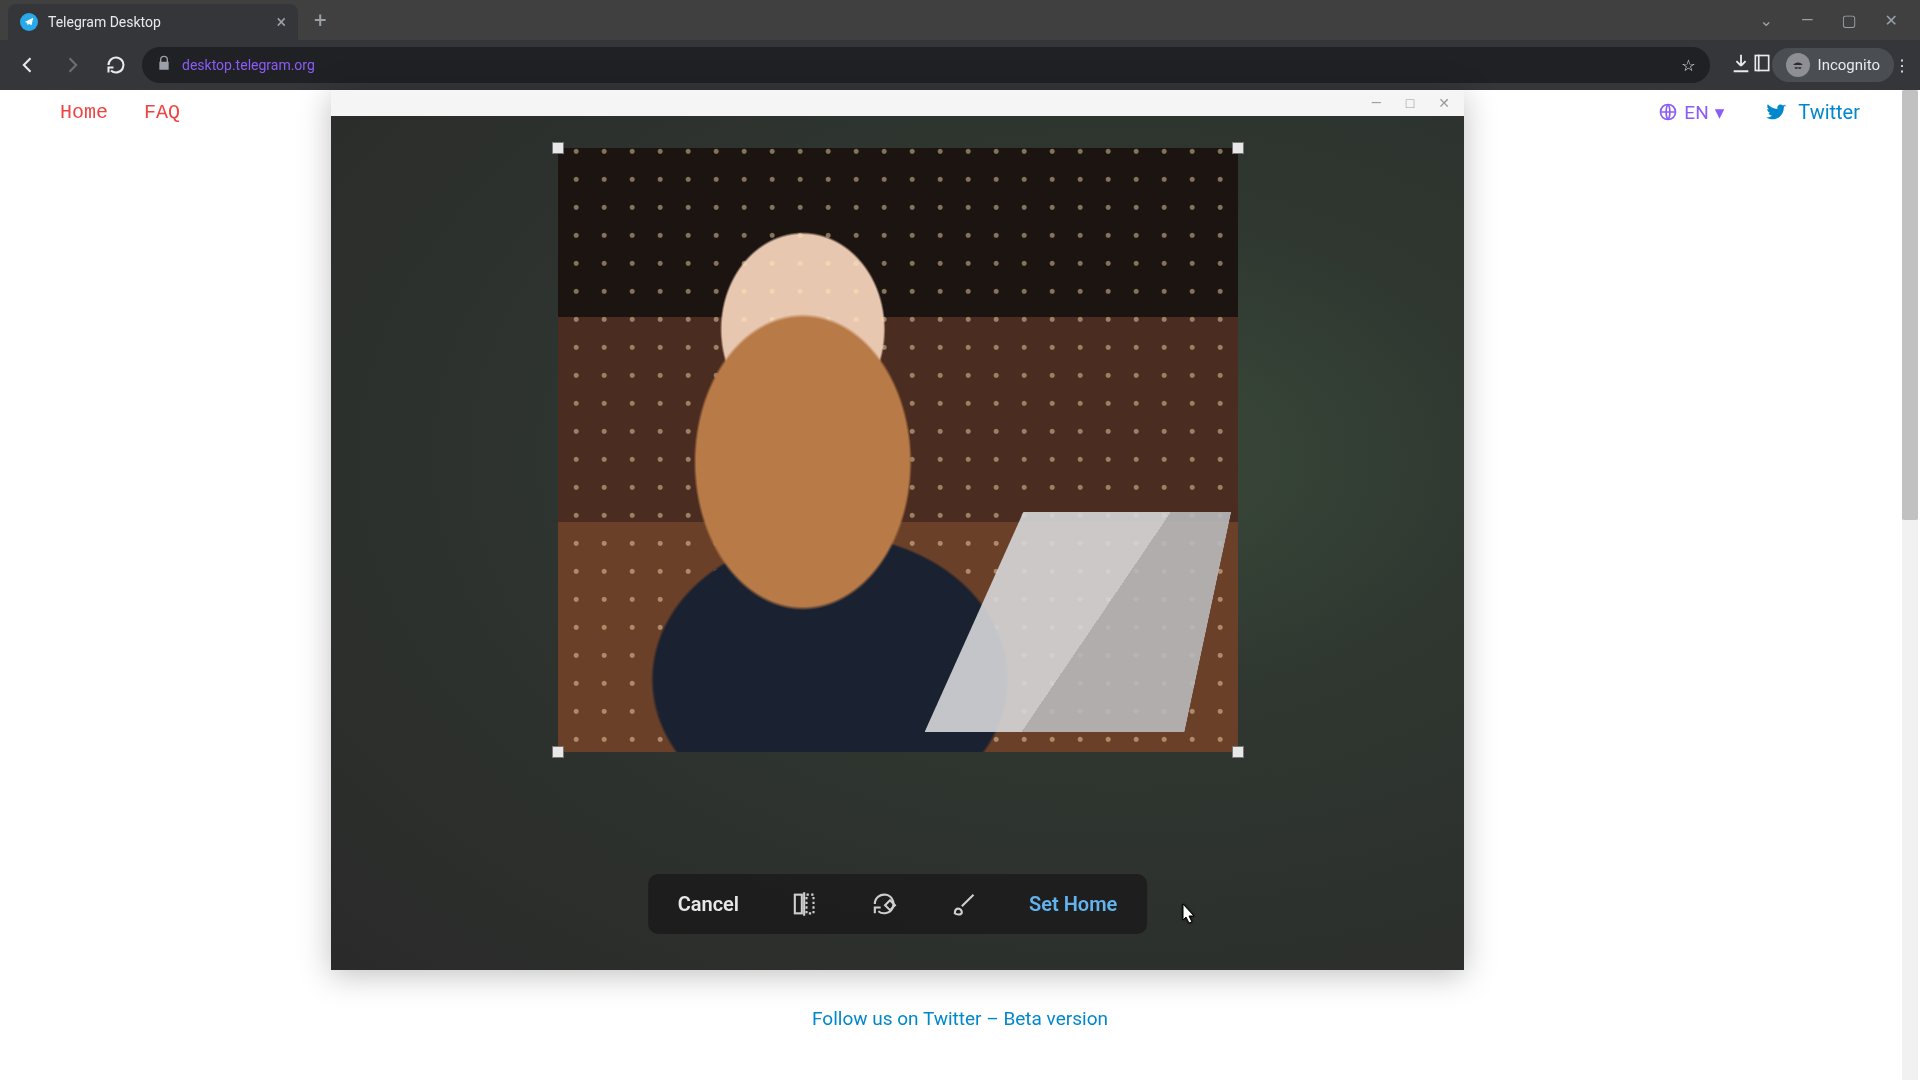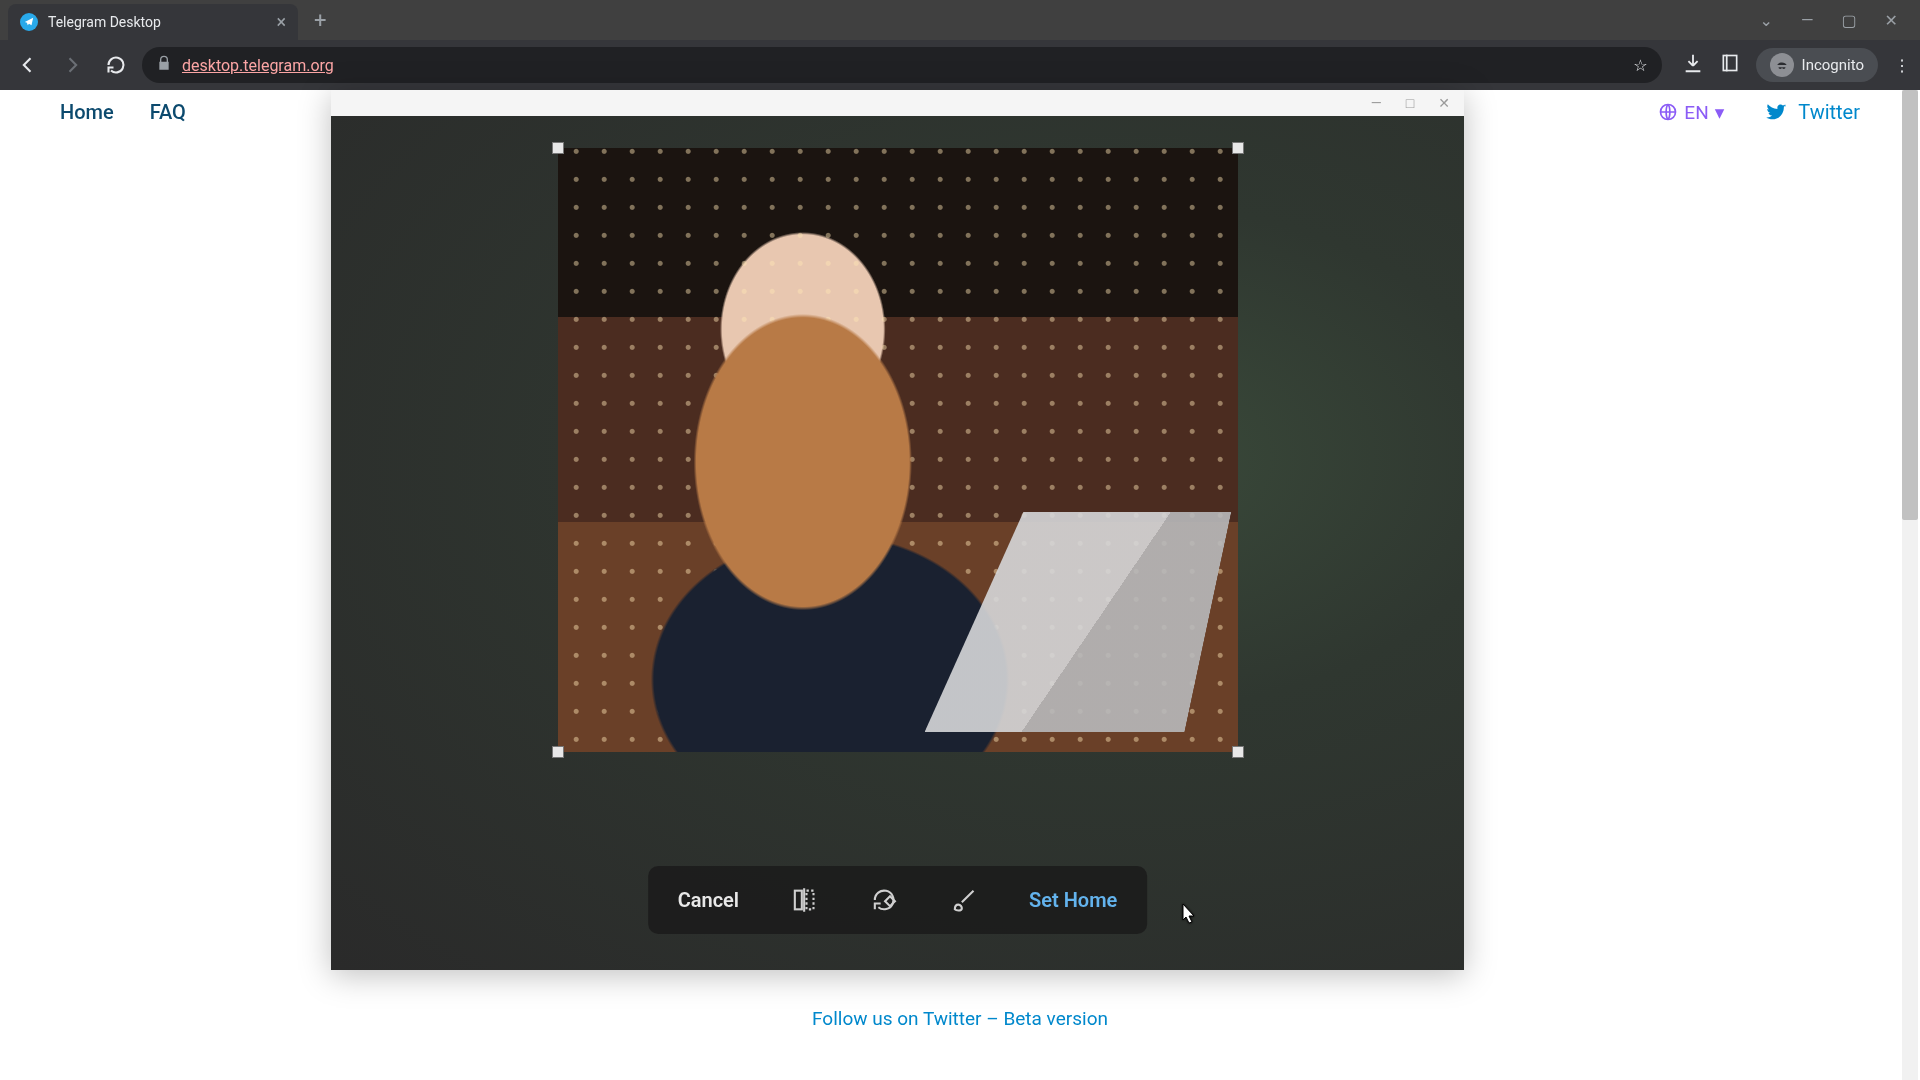--- a/index.html
+++ b/index.html
@@ -14,31 +14,31 @@
   .tab-close { color: #9aa0a6; font-size: 18px; line-height: 1; }
   .new-tab { color: #9aa0a6; font-size: 22px; margin-left: 16px; }
   .win-controls { margin-left: auto; display: flex; gap: 28px; padding-right: 22px; color: #9aa0a6; }
   .win-controls span { font-size: 16px; }
 
   .chrome-toolbar { background: #35363a; height: 50px; display: flex; align-items: center; padding: 0 10px; gap: 8px; }
   .nav-btn { width: 36px; height: 36px; display: flex; align-items: center; justify-content: center; color: #e8eaed; }
   .nav-btn.disabled { color: #6b6f75; }
   .addr { background: #202124; flex: 1; height: 36px; border-radius: 20px; display: flex; align-items: center; padding: 0 14px; gap: 10px; color: #e8eaed; }
   .addr-lock { color: #9aa0a6; }
-  .addr-text { font-size: 16px; color: #fca5a5; text-decoration: underline; }
+  .addr-text { font-size: 14px; color: #8b5cf6; }
   .addr-right { margin-left: auto; display: flex; gap: 18px; color: #e8eaed; align-items: center; }
-  .toolbar-right { display: flex; gap: 16px; align-items: center; padding-left: 12px; color: #e8eaed; justify-content: flex-end; }
+  .toolbar-right { display: flex; align-items: center; padding-left: 12px; color: #e8eaed; justify-content: flex-end; }
   .incog-badge { background: #4a4d52; border-radius: 20px; padding: 5px 14px; display: flex; align-items: center; gap: 8px; color: #e8eaed; font-size: 15px; }
   .incog-avatar { width: 24px; height: 24px; background: #8d8f94; border-radius: 50%; display:flex;align-items:center;justify-content:center; }
   .incog-avatar svg{width:14px;height:14px;fill:#2b2c30;}
 
   
   .page { position: relative; background: #fff; height: calc(1080px - 90px); }
   .page-header { height: 44px; display: flex; align-items: center; padding: 0 60px; gap: 36px; }
-  .page-link { color: #0c4a6e; font-size: 20px; font-weight: 500; }
+  .page-link { color: #ef4444; font-size: 20px; font-weight: 500; font-family: Liberation Mono, monospace; }
   .page-header-right { margin-left: auto; display: flex; gap: 40px; align-items: center; }
   .lang { color: #8b5cf6; display: flex; align-items: center; gap: 6px; font-size: 19px; }
   .twitter { color: #0088cc; display: flex; align-items: center; gap: 10px; font-size: 20px; }
   .footer-link { position: absolute; bottom: 50px; left: 0; right: 0; text-align: center; color: #0088cc; font-size: 19px; }
 
   
   .app-window { position: absolute; top: 0px; left: 331px; width: 1133px; height: 880px; background: #fff; box-shadow: 0 5px 30px rgba(0,0,0,0.25); }
   .app-titlebar { height: 26px; background: #f5f5f5; display: flex; justify-content: flex-end; align-items: center; gap: 24px; padding-right: 14px; color: #9a9a9a; font-size: 14px; }
   .app-titlebar span{line-height:1;}
 
@@ -69,21 +69,21 @@
     opacity:.9;
   }
 
   .crop-handle { position: absolute; width: 12px; height: 12px; background: #e8e8e8; border: 1px solid #777; }
   .h-tl { top: -6px; left: -6px; }
   .h-tr { top: -6px; right: -6px; }
   .h-bl { bottom: -6px; left: -6px; }
   .h-br { bottom: -6px; right: -6px; }
 
   
-  .action-bar { position: absolute; bottom: 36px; left: 50%; transform: translateX(-50%); background: rgba(28,28,28,0.92); border-radius: 10px; height: 68px; display: flex; align-items: center; padding: 0 30px; gap: 50px; }
+  .action-bar { position: absolute; bottom: 36px; left: 50%; transform: translateX(-50%); background: rgba(28,28,28,0.92); border-radius: 10px; height: 60px; display: flex; align-items: center; padding: 0 30px; gap: 50px; }
   .act-text { font-size: 20px; font-weight: 600; }
   .cancel { color: #e8e8e8; }
   .setphoto { color: #63b3ed; }
   .act-icon { width: 30px; height: 30px; color: #cfcfcf; display:flex;align-items:center;justify-content:center; }
   .act-icon svg { width: 28px; height: 28px; stroke: currentColor; fill: none; stroke-width: 1.8; }
 
   .cursor { position: absolute; width: 18px; height: 24px; pointer-events:none; }
   .cursor svg { filter: drop-shadow(0 0 1px #000); }
 
   .scrollbar { position:absolute; right:2px; top:0; width:16px; height:100%; background:#f1f1f1;}

